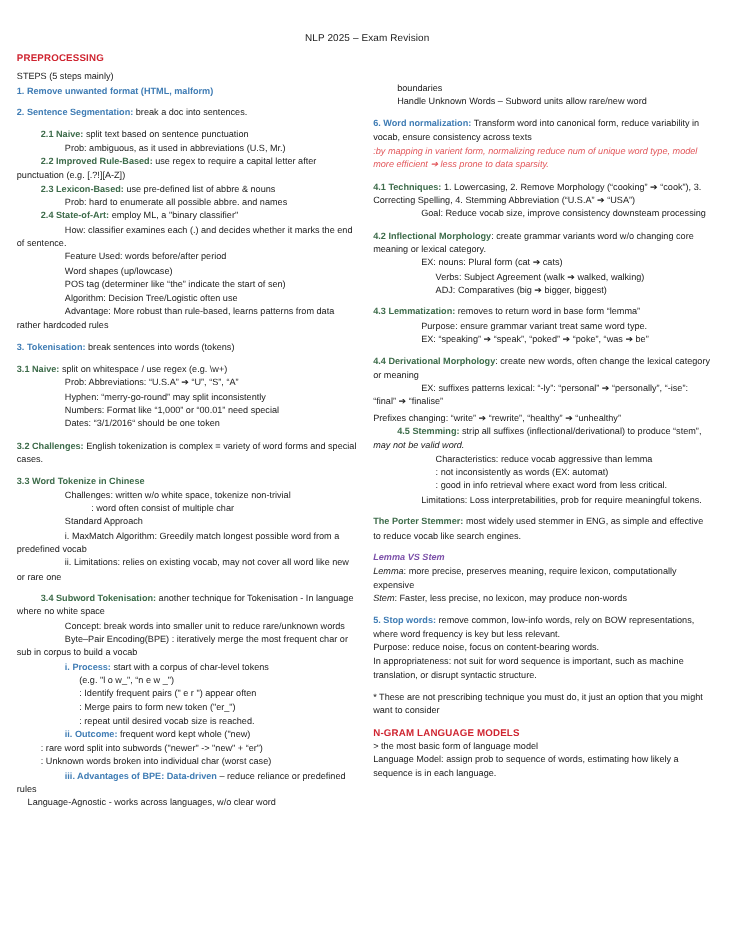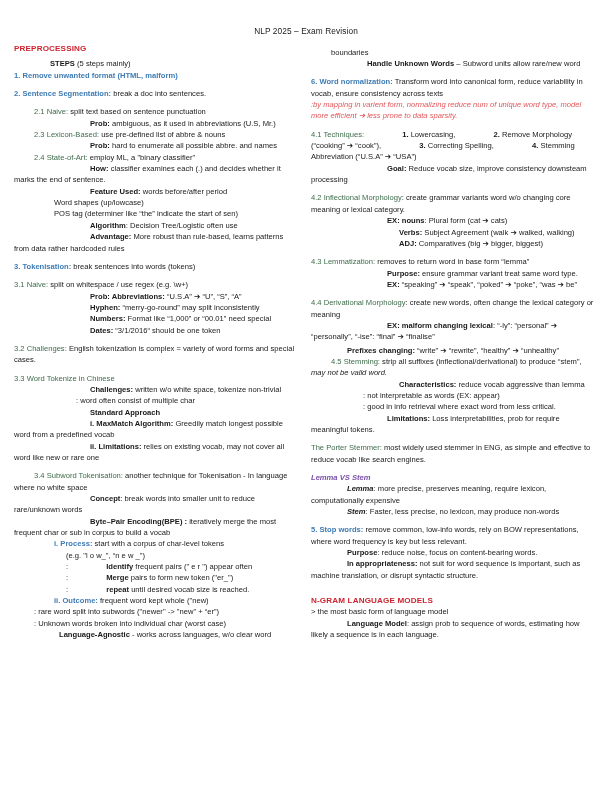--- a/index.html
+++ b/index.html
@@ -26,21 +26,21 @@
   .doc-title {
     text-align: center;
     font-size: 8.3px;
     color: #1a1a1a;
     letter-spacing: 0.1px;
     margin: 0 0 6px 0;
     line-height: 11px;
   }
   .columns {
     display: flex;
-    align-items: flex-end;
+    align-items: center;
     gap: 14px;
   }
   .col {
     width: 283px;
     flex: 0 0 283px;
   }
   .col-right {
     padding-top: 0px;
   }
 
@@ -60,35 +60,35 @@
   .i4 { padding-left: 40px; }
   .i5 { padding-left: 52px; }
   .i6 { padding-left: 62px; }
 
   
   .hang1 { padding-left: 0; text-indent: 9px; }
   .hang2 { padding-left: 0; text-indent: 20px; }
   .hang4 { padding-left: 0; text-indent: 40px; }
 
   
-  .b  { font-weight: bold; margin-left: 36px; }
+  .b  { font-weight: normal; }
   .it { font-style: italic; }
   .red-head {
     color: #cf2430;
     font-weight: bold;
     font-size: 8.1px;
     letter-spacing: 0.15px;
   }
   .blue {
     color: #3f7cb4;
     font-weight: bold;
   }
   .green {
     color: #3d6b4a;
-    font-weight: normal;
+    font-weight: bold;
   }
   .purple {
     color: #7b4fa8;
     font-weight: bold;
     font-style: italic;
   }
   .red-it {
     color: #e2575b;
     font-style: italic;
   }
@@ -111,20 +111,21 @@
 
       <p class="ln blue">1. Remove unwanted format (HTML, malform)</p>
       <div class="gap"></div>
 
       <p class="ln"><span class="blue">2. Sentence Segmentation:</span><span> break a doc into sentences.</span></p>
       <div class="gap"></div>
 
       <p class="ln hang2"><span class="green">2.1 Naive:</span><span> split text based on sentence punctuation</span></p>
       <p class="ln hang4"><span class="b">Prob:</span><span> ambiguous, as it used in abbreviations (U.S, Mr.)</span></p>
 
+      <p class="ln hang2"><span class="green">2.2 Improved Rule-Based:</span><span> use regex to require a capital letter after punctuation (e.g. [.?!][A-Z])</span></p>
 
       <p class="ln hang2"><span class="green">2.3 Lexicon-Based:</span><span> use pre-defined list of abbre &amp; nouns</span></p>
       <p class="ln hang4"><span class="b">Prob:</span><span> hard to enumerate all possible abbre. and names</span></p>
 
       <p class="ln hang2"><span class="green">2.4 State-of-Art:</span><span> employ ML, a "binary classifier"</span></p>
       <p class="ln hang4"><span class="b">How:</span><span> classifier examines each (.) and decides whether it marks the end of sentence.</span></p>
       <p class="ln i4"><span class="b">Feature Used:</span><span> words before/after period</span></p>
       <p class="ln i4">Word shapes (up/lowcase)</p>
       <p class="ln i4">POS tag (determiner like “the” indicate the start of sen)</p>
       <p class="ln i4"><span class="b">Algorithm</span><span>: Decision Tree/Logistic often use</span></p>
@@ -156,20 +157,21 @@
       <p class="ln hang4"><span class="b">Concept</span><span>: break words into smaller unit to reduce rare/unknown words</span></p>
       <p class="ln hang4"><span class="b">Byte–Pair Encoding(BPE) :</span><span> iteratively merge the most frequent char or sub in corpus to build a vocab</span></p>
       <p class="ln i4"><span class="blue">i. Process:</span><span> start with a corpus of char-level tokens</span></p>
       <p class="ln i5">(e.g. "l o w_", “n e w _")</p>
       <p class="ln i5"><span>: </span><span class="b">Identify</span><span> frequent pairs (" e r ") appear often</span></p>
       <p class="ln i5"><span>: </span><span class="b">Merge</span><span> pairs to form new token ("er_")</span></p>
       <p class="ln i5"><span>: </span><span class="b">repeat</span><span> until desired vocab size is reached.</span></p>
       <p class="ln i4"><span class="blue">ii. Outcome:</span><span> frequent word kept whole ("new)</span></p>
       <p class="ln i2">: rare word split into subwords ("newer" -&gt; "new" + “er”)</p>
       <p class="ln i2">: Unknown words broken into individual char (worst case)</p>
+      <p class="ln hang4"><span class="blue">iii. Advantages of BPE: Data-driven</span><span> – reduce reliance or predefined rules</span></p>
       <p class="ln hang1"><span class="b">Language-Agnostic</span><span> - works across languages, w/o clear word</span></p>
 
     </div>
 
     <div class="col col-right">
 
       <p class="ln i2">boundaries</p>
       <p class="ln hang2"><span class="b">Handle Unknown Words</span><span> – Subword units allow rare/new word</span></p>
       <div class="gap"></div>
 
@@ -186,43 +188,44 @@
       <p class="ln i5"><span class="b">Verbs:</span><span> Subject Agreement (walk ➔ walked, walking)</span></p>
       <p class="ln i5"><span class="b">ADJ:</span><span> Comparatives (big ➔ bigger, biggest)</span></p>
       <div class="gap"></div>
 
       <p class="ln"><span class="green">4.3 Lemmatization:</span><span> removes to return word in base form “lemma”</span></p>
       <p class="ln i4"><span class="b">Purpose:</span><span> ensure grammar variant treat same word type.</span></p>
       <p class="ln i4"><span class="b">EX:</span><span> “speaking” ➔ “speak”, “poked” ➔ “poke”, “was ➔ be”</span></p>
       <div class="gap"></div>
 
       <p class="ln"><span class="green">4.4 Derivational Morphology</span><span>: create new words, often change the lexical category or meaning</span></p>
-      <p class="ln hang4"><span class="b">EX: malform changing lexical</span><span>: “-ly”: “personal” ➔ “personally”, “-ise”: “final” ➔ “finalise”</span></p>
+      <p class="ln hang4"><span class="b">EX: suffixes patterns lexical</span><span>: “-ly”: “personal” ➔ “personally”, “-ise”: “final” ➔ “finalise”</span></p>
       <div class="gap-xs"></div>
       <p class="ln"><span class="b">Prefixes changing:</span><span> “write” ➔ “rewrite”, “healthy”  ➔ “unhealthy”</span></p>
       <p class="ln hang2"><span class="green">4.5 Stemming:</span><span> strip all suffixes (inflectional/derivational) to produce “stem”, </span><span class="it">may not be valid word.</span></p>
       <p class="ln i5"><span class="b">Characteristics:</span><span> reduce vocab aggressive than lemma</span></p>
-      <p class="ln i5">: not interpretable as words (EX: appear)</p>
+      <p class="ln i5">: not inconsistently as words (EX: automat)</p>
       <p class="ln i5">: good in info retrieval where exact word from less critical.</p>
       <p class="ln hang4"><span class="b">Limitations:</span><span> Loss interpretabilities, prob for require meaningful tokens.</span></p>
       <div class="gap"></div>
 
       <p class="ln"><span class="green">The Porter Stemmer:</span><span> most widely used stemmer in ENG, as simple and effective to reduce vocab like search engines.</span></p>
       <div class="gap"></div>
 
       <p class="ln purple">Lemma VS Stem</p>
       <p class="ln"><span class="b it">Lemma</span><span>: more precise, preserves meaning, require lexicon, computationally expensive</span></p>
       <p class="ln"><span class="b it">Stem</span><span>: Faster, less precise, no lexicon, may produce non-words</span></p>
       <div class="gap"></div>
 
       <p class="ln"><span class="blue">5. Stop words:</span><span> remove common, low-info words, rely on BOW representations, where word frequency is key but less relevant.</span></p>
       <p class="ln"><span class="b">Purpose</span><span>: reduce noise, focus on content-bearing words.</span></p>
       <p class="ln"><span class="b">In appropriateness:</span><span> not suit for word sequence is important, such as machine translation, or disrupt syntactic structure.</span></p>
       <div class="gap"></div>
 
+      <p class="ln">* These are not prescribing technique you must do, it just an option that you might want to consider</p>
       <div class="gap"></div>
 
       <p class="ln red-head">N-GRAM LANGUAGE MODELS</p>
       <p class="ln">&gt; the most basic form of language model</p>
       <p class="ln"><span class="b">Language Model</span><span>: assign prob to sequence of words, estimating how likely a sequence is in each language.</span></p>
 
     </div>
 
   </div>
 </div>

